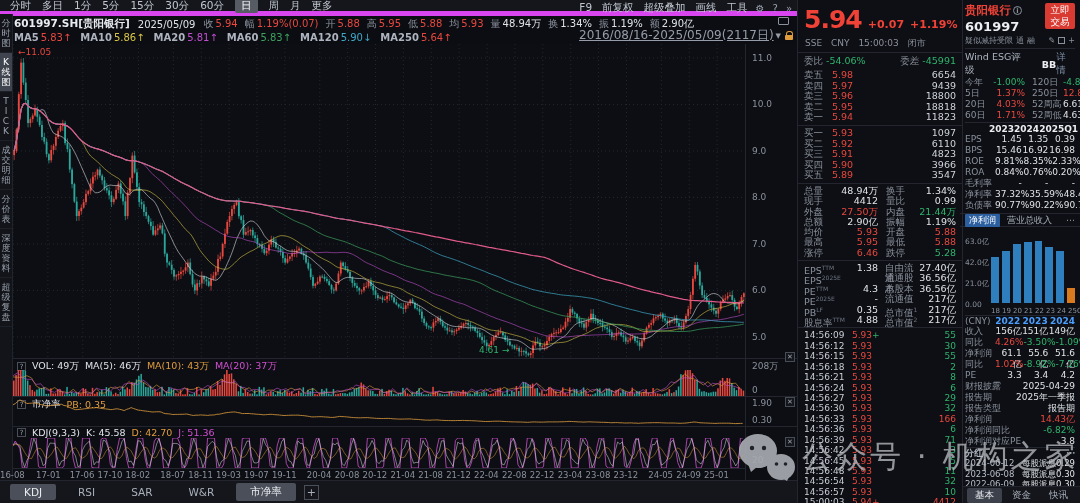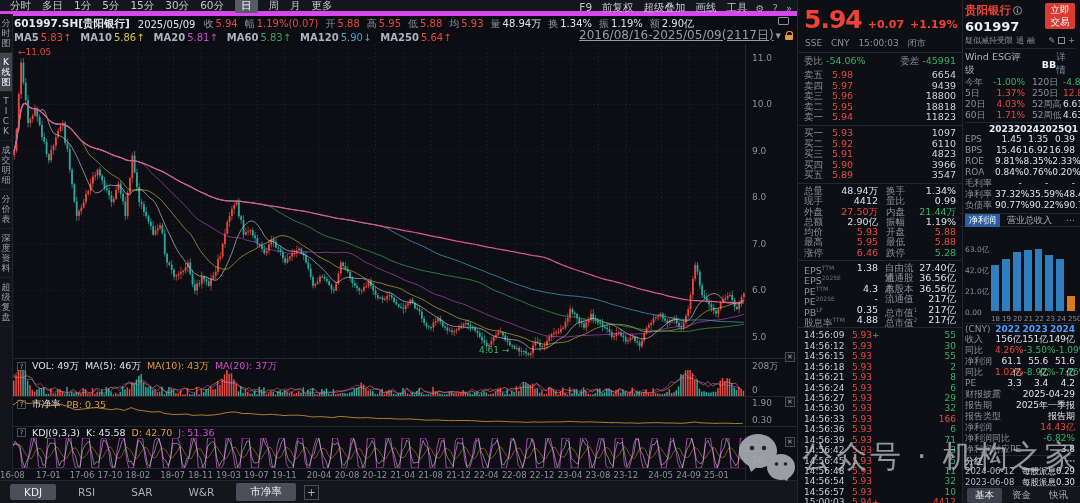--- a/index.html
+++ b/index.html
@@ -105,21 +105,21 @@
 .fhdr{display:grid;grid-template-columns:24px 1fr 1fr 1fr;height:12px;line-height:12px;font-weight:bold;color:#eceef2;font-size:9px;border-top:1px solid #23262e;margin-top:1px}
 .fhdr div{text-align:right}
 .frow{display:grid;grid-template-columns:30px 1fr 1fr 1fr;height:11px;line-height:11px;font-size:9px}
 .frow .lab{color:#8b919c}
 .frow div{text-align:right}
 .frow div.lab{text-align:left}
 .ctabs{display:flex;align-items:center;height:14px;border-top:1px solid #23262e;border-bottom:1px solid #23262e;margin:2px -5px 0 -5px;padding:0 5px;font-size:9px}
 .ctab{margin-right:7px;color:#aab0ba;cursor:default}
 .ctab.on{background:#2b5fa0;color:#fff;padding:0 4px;border-radius:1px}
 .ctabs .mre{flex:1;text-align:right;color:#8b919c}
-.mchart{position:relative;height:78px;margin-top:18px}
+.mchart{position:relative;height:78px;margin-top:10px}
 .mylab{position:absolute;left:0;color:#8b919c;font-size:7.5px}
 .mbars{position:absolute;left:26px;right:0;bottom:12px;height:64px;display:flex;align-items:flex-end;gap:3px}
 .bar{width:8px;background:#2f7fbe}
 .bar.last{background:#d97a1f}
 .mxl{position:absolute;left:26px;right:0;bottom:0;display:flex;gap:3px;color:#8b919c;font-size:7px}
 .mxl span{width:8px;text-align:center}
 .ihdr{display:grid;grid-template-columns:28px 1fr 1fr 1fr;height:11px;line-height:11px;font-size:9px;border-top:1px solid #23262e}
 .ihdr .cny{color:#8b919c}
 .ihdr div{text-align:right;color:#4a9eff;font-weight:bold}
 .irow{display:grid;grid-template-columns:30px 1fr 1fr 1fr;height:11px;line-height:11px;font-size:9px}

